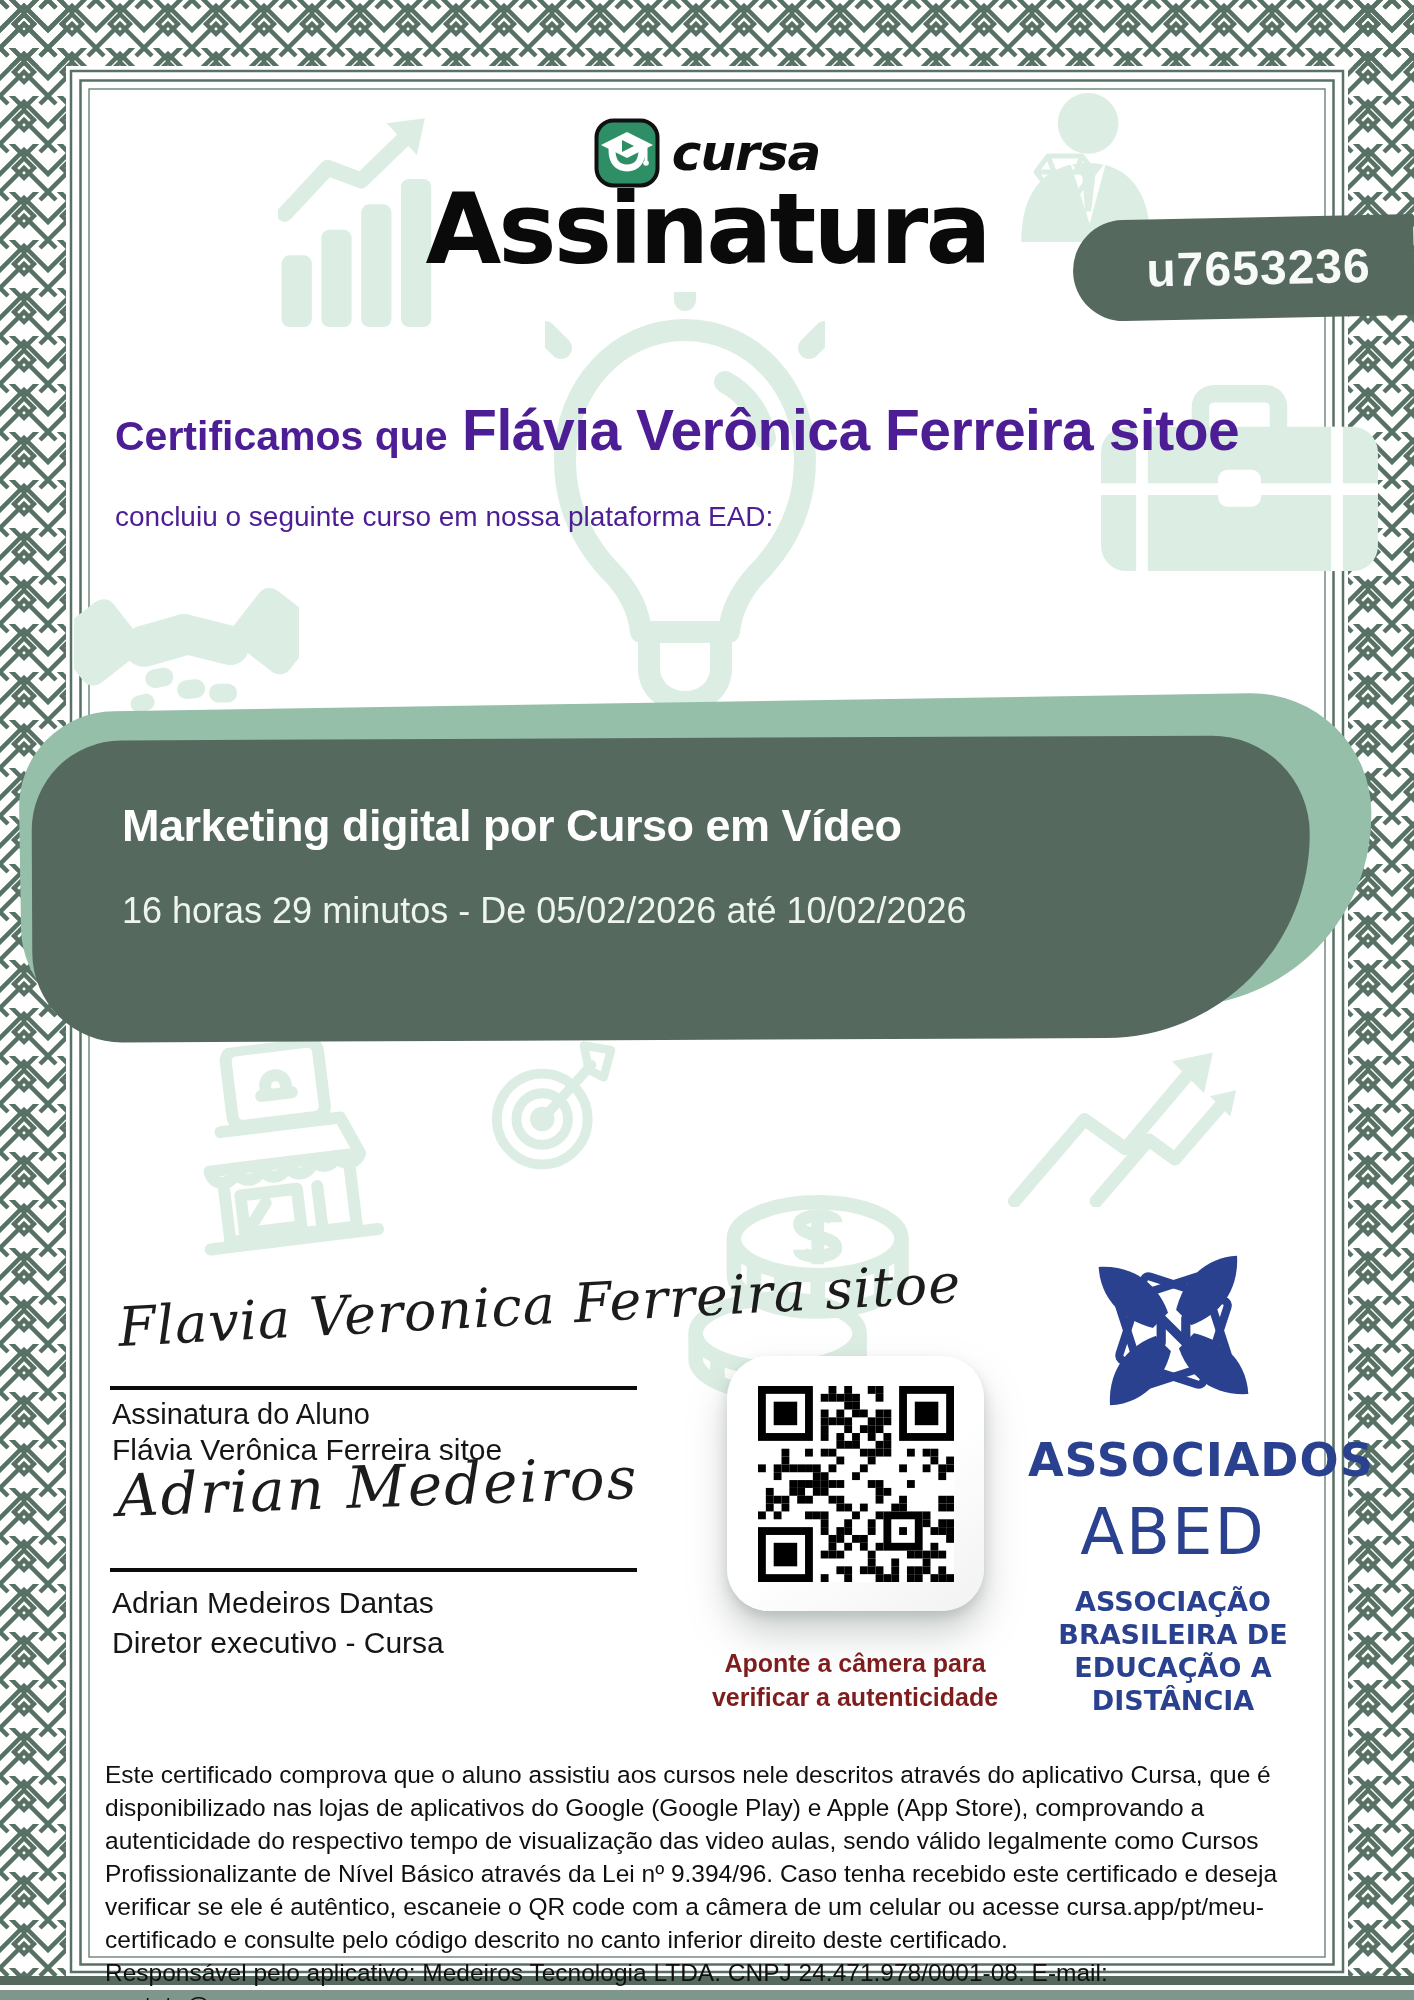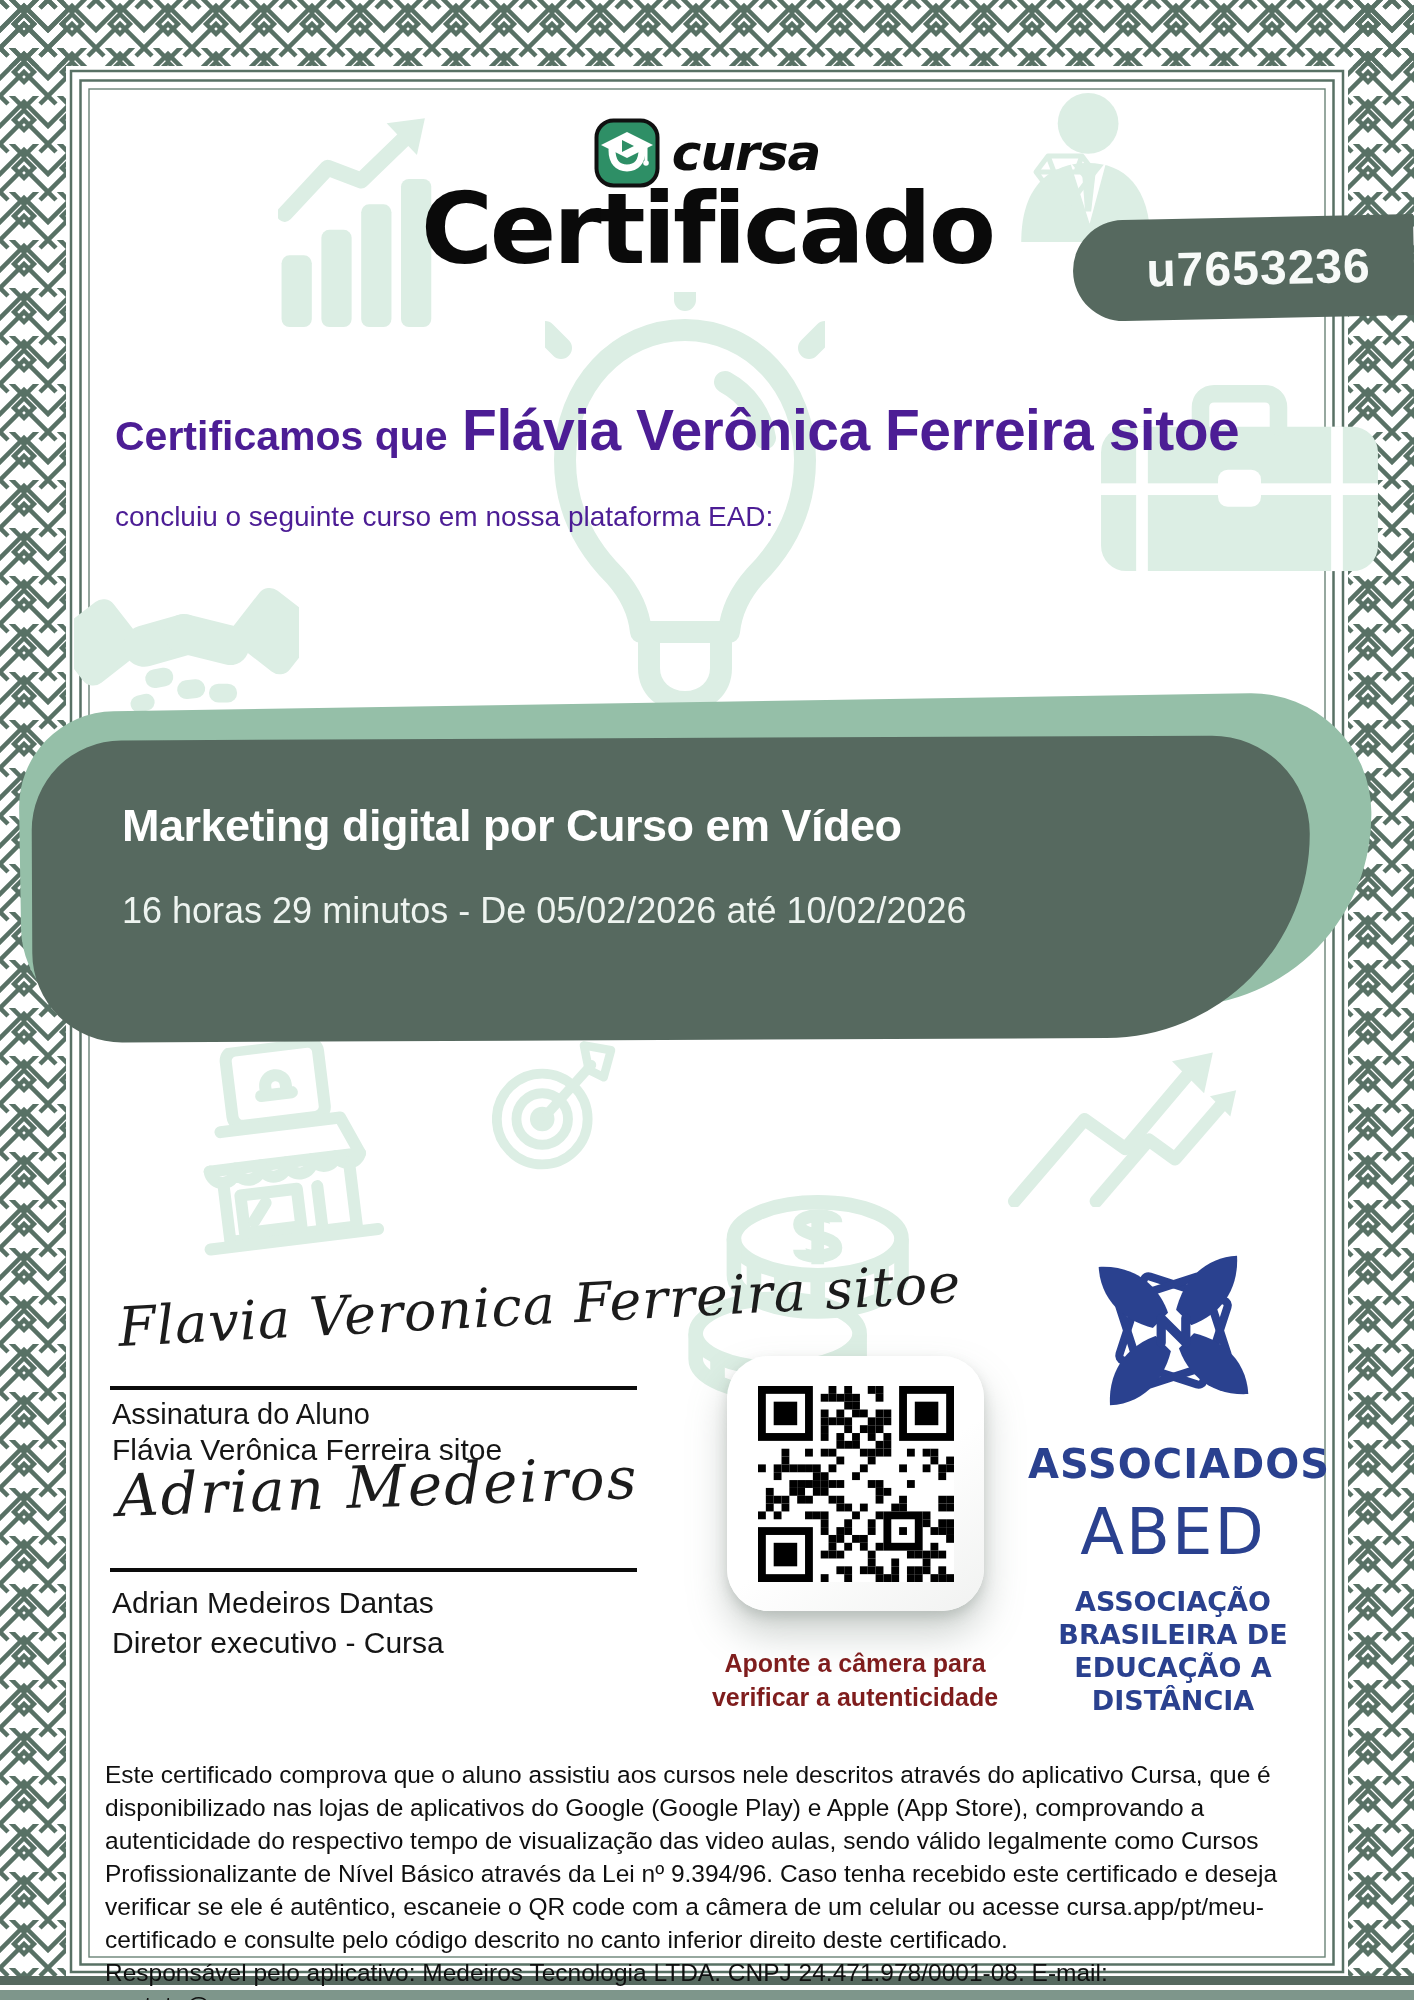--- a/index.html
+++ b/index.html
@@ -91,21 +91,21 @@
     display:flex;align-items:center;justify-content:center;
   }
   #qr-caption{
     position:absolute;left:690px;top:1646px;width:330px;z-index:5;
     text-align:center;color:#7f1d1d;font-weight:700;font-size:25px;line-height:34px;
   }
 
   
   #abed{position:absolute;left:1028px;top:1228px;width:290px;z-index:3;text-align:center;color:#2a418f;}
   #abed-logo{display:block;margin:0 auto;}
-  #abed-associados{font-size:40px;font-weight:800;letter-spacing:1px;margin-top:8px;font-family:"DejaVu Sans",sans-serif;}
+  #abed-associados{font-size:46px;font-weight:800;letter-spacing:1px;font-family:"DejaVu Sans",sans-serif;}
   #abed-acronym{font-size:64px;font-weight:400;letter-spacing:2px;line-height:78px;margin-top:6px;font-family:"DejaVu Sans",sans-serif;}
   .abed-line{font-size:27px;font-weight:800;line-height:33px;font-family:"DejaVu Sans",sans-serif;}
   #abed-lines{margin-top:14px;}
 
   
   #footer-text{
     position:absolute;left:105px;top:1758px;width:1215px;z-index:3;
     font-size:24.5px;line-height:33px;color:#0f0f0f;
   }
 </style>
@@ -245,21 +245,21 @@
       <rect x="2.5" y="2.5" width="61" height="65" rx="17" fill="#2e8f66" stroke="#101010" stroke-width="4"></rect>
       <path d="M33,14 L59,27 L33,40 L7,27 Z" fill="#ffffff"></path>
       <path d="M18,32 C18,44 24,50 33,50 C42,50 48,44 48,32" fill="none" stroke="#ffffff" stroke-width="7" stroke-linecap="round"></path>
       <path d="M28,22 L40,28 L28,34 Z" fill="#2e8f66"></path>
       <path d="M52,28 L52,42" stroke="#ffffff" stroke-width="3" stroke-linecap="round"></path>
       <circle cx="52" cy="45" r="2.8" fill="#ffffff"></circle>
     </svg>
     <span id="brand-word">cursa</span>
   </div>
 
-  <div id="cert-title">Certificado</div>
+  <div id="cert-title">Assinatura</div>
 
   <div id="code-badge">
     <span>u7653236</span>
   </div>
 
   <div id="recipient">
     <div class="line1">
       <span class="prefix">Certificamos que</span>
       <span class="student">Flávia Verônica Ferreira sitoe</span>
     </div>

